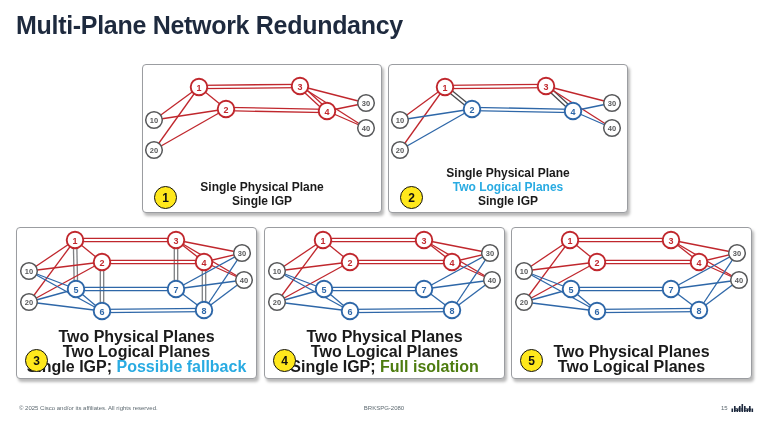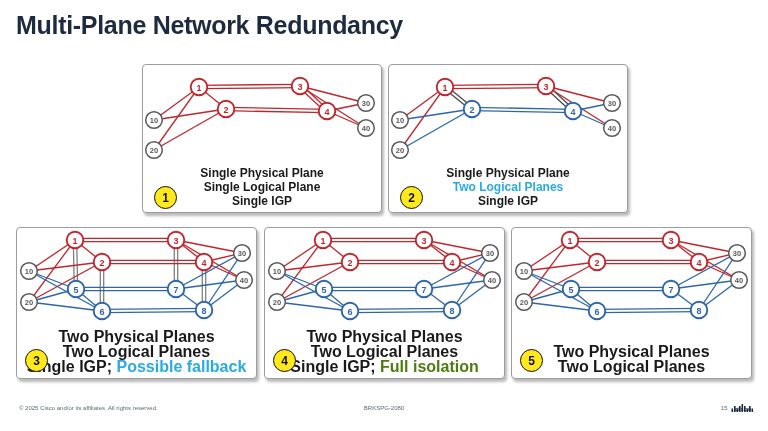--- a/index.html
+++ b/index.html
@@ -87,21 +87,20 @@
           <circle cx="222" cy="37" r="8.3" fill="#ffffff" stroke="#58595B" stroke-width="1.5"></circle>
           <text x="222" y="37.5" fill="#58595B" text-anchor="middle" dominant-baseline="central" font-size="7.5" font-weight="bold" font-family="&quot;Liberation Sans&quot;, sans-serif">30</text>
         </g>
         <g>
           <circle cx="222" cy="62" r="8.3" fill="#ffffff" stroke="#58595B" stroke-width="1.5"></circle>
           <text x="222" y="62.5" fill="#58595B" text-anchor="middle" dominant-baseline="central" font-size="7.5" font-weight="bold" font-family="&quot;Liberation Sans&quot;, sans-serif">40</text>
         </g>
       </svg>
     <div class="caption">
         <div><span style="color: rgb(26, 26, 26);">Single Physical Plane</span></div>
-        <div><span style="color: rgb(26, 26, 26);">Single Logical Plane</span></div>
         <div><span style="color: rgb(26, 26, 26);">Single IGP</span></div>
       </div>
     <div class="badge" style="background: rgb(255, 232, 28);">1</div>
   </div>
 
   <div class="panel p2">
     <svg class="diagram" viewBox="0 0 234 103">
         <line x1="56.0738440169758" y1="19.68210052462061" x2="83.0738440169758" y2="41.68210052462061" stroke="#4A4A4C" stroke-width="1.3"></line>
         <line x1="53.9261559830242" y1="22.31789947537939" x2="80.9261559830242" y2="44.31789947537939" stroke="#4A4A4C" stroke-width="1.3"></line>
         <line x1="157.1549936535471" y1="18.752606854169112" x2="184.1549936535471" y2="43.75260685416911" stroke="#4A4A4C" stroke-width="1.3"></line>

